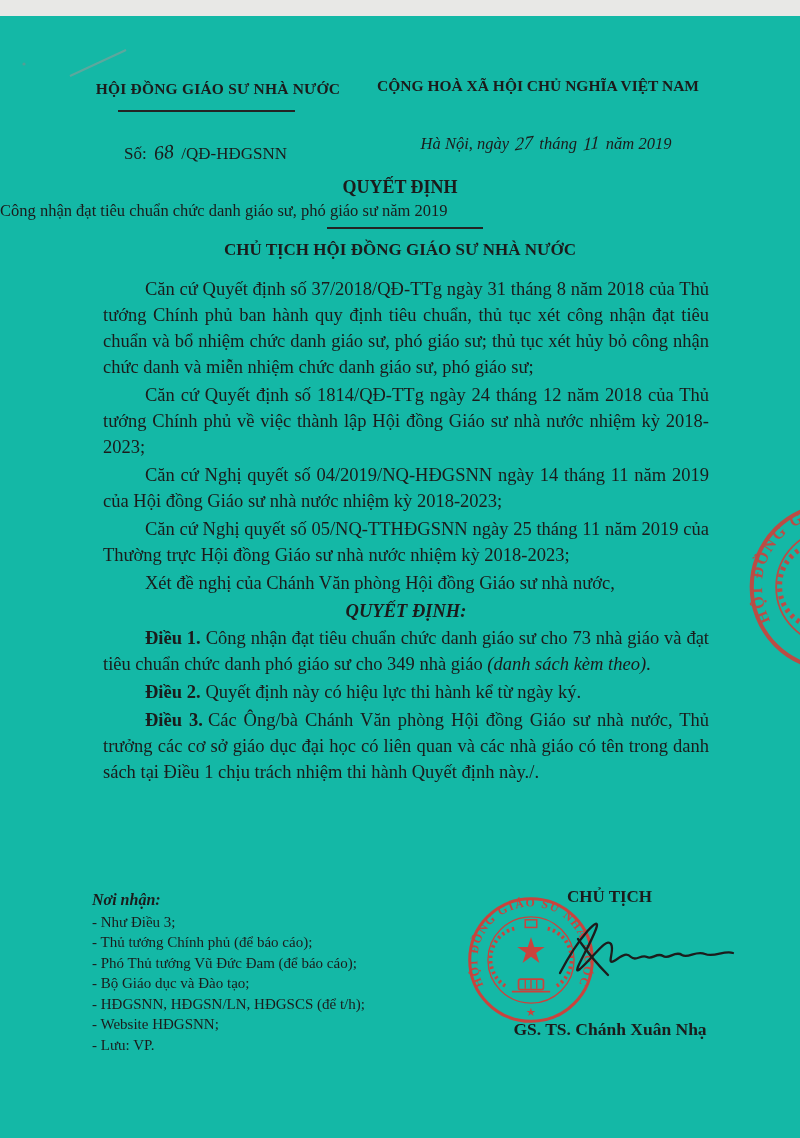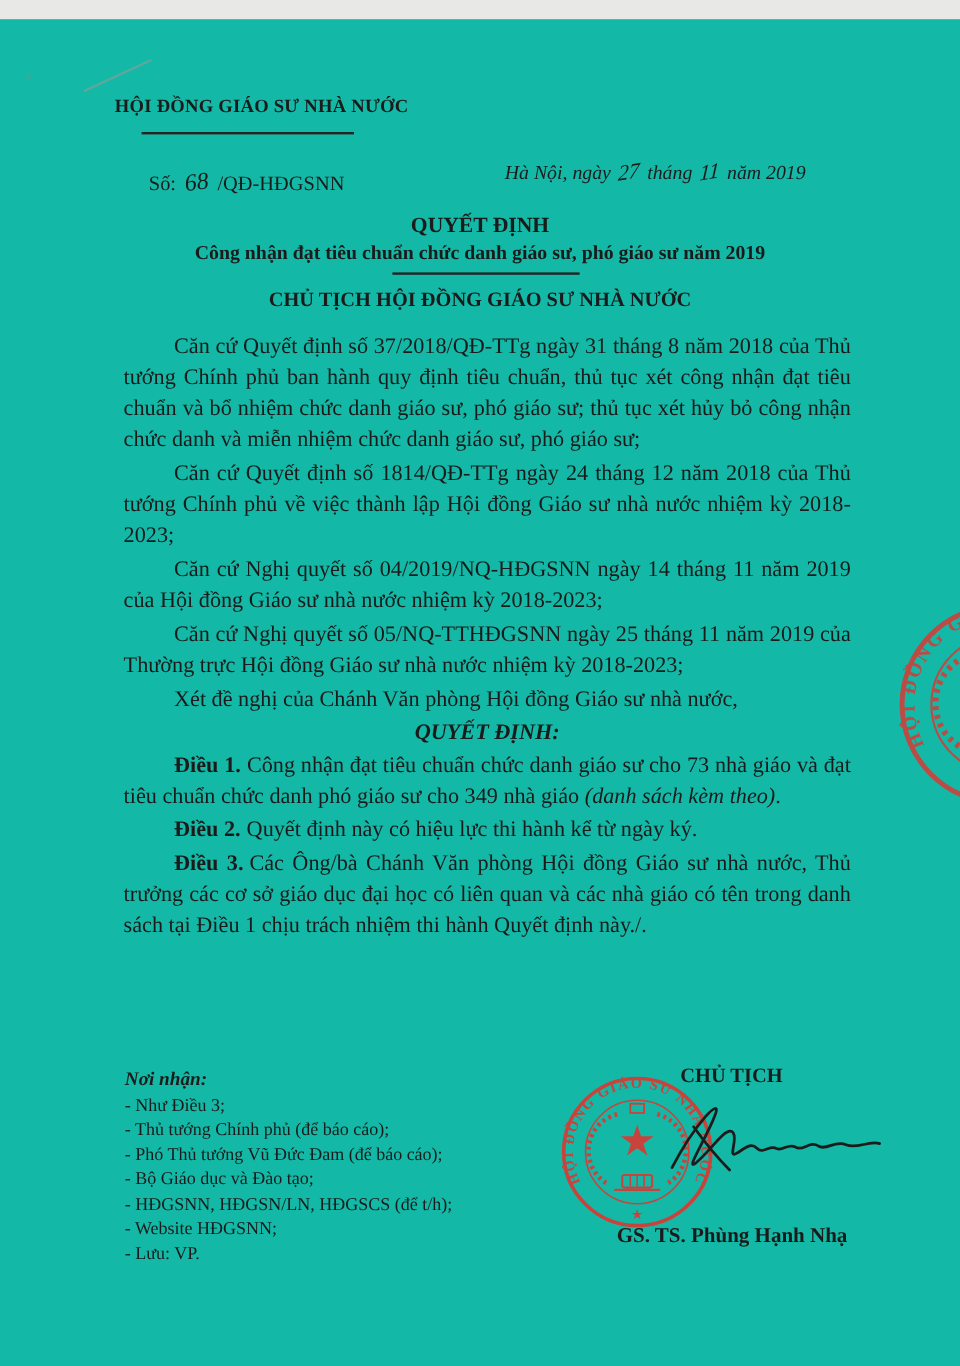--- a/index.html
+++ b/index.html
@@ -19,33 +19,33 @@
   .doc-number{position:absolute; left:124px; top:126px; font-size:17px;}
   .date-line{position:absolute; left:396px; top:118px; width:300px; text-align:center;
     font-style:italic; font-size:16.5px;}
   .hand{display:inline-block; font-size:20px; transform:rotate(-7deg) skewX(-10deg);
     margin:0 3px; line-height:1;}
   .hand-sm{display:inline-block; font-size:18px; transform:rotate(-9deg) skewX(-12deg);
     margin:0 2px; line-height:1;}
   
   .title-heading{position:absolute; left:0; top:161px; width:800px; text-align:center;
     font-weight:bold; font-size:18px;}
-  .title-sub{position:absolute; left:0; top:185px; width:800px; text-align:center;
-    font-weight:bold; font-size:16.5px;}
+  .title-sub{position:absolute; left:0; top:185px; width:800px; text-align:left;
+    font-weight:normal; font-size:16.5px;}
   .title-underline{position:absolute; left:327px; top:211px; width:156px; height:2px; background:#242424;}
   .issuer{position:absolute; left:0; top:224px; width:800px; text-align:center;
     font-weight:bold; font-size:17px;}
   
   .body-text{position:absolute; left:103px; top:260px; width:606px;
     font-size:18.5px; line-height:26px; text-align:justify;}
   .body-text p{margin:0 0 2px 0; text-indent:42px;}
   .decides-heading{font-weight:bold; text-align:center; text-indent:0 !important; margin:1px 0 !important;font-style:italic;}
   .art-label{font-weight:bold; margin-right:5px;}
   
-  .recipients{position:absolute; left:104px; top:874px; width:320px; font-size:15px; line-height:20.5px;}
+  .recipients{position:absolute; left:92px; top:874px; width:320px; font-size:15px; line-height:20.5px;}
   .recipients-label{font-weight:bold; font-style:italic; font-size:16px; margin-bottom:1px;}
   .recipients div{white-space:nowrap;}
   .sig-title{position:absolute; left:537px; top:871px; width:145px; text-align:center;
     font-weight:bold; font-size:17px; z-index:3;}
   .sig-name{position:absolute; left:492px; top:1003px; width:236px; text-align:center;
     font-weight:bold; font-size:17.5px; z-index:3;}
   .seal-main{position:absolute; left:464px; top:876px; z-index:2; opacity:.92;}
   .seal-partial{position:absolute; left:744px; top:481px; z-index:1; opacity:.85;}
   .signature-svg{position:absolute; left:548px; top:893px; z-index:3;}
   .corner-marks{position:absolute; left:8px; top:8px; opacity:.55;}
@@ -77,20 +77,21 @@
         <line x1="0" y1="21" x2="0" y2="30"></line>
         <line x1="6" y1="21" x2="6" y2="30"></line>
         <path d="M -20 33 L 20 33" stroke-width="2"></path>
       </g>
     </defs>
   </svg>
 
   <div class="org-name">HỘI ĐỒNG GIÁO SƯ NHÀ NƯỚC</div>
   <div class="org-underline"></div>
 
+  <div class="motto-1">CỘNG HOÀ XÃ HỘI CHỦ NGHĨA VIỆT NAM</div>
 
   <div class="doc-number">
     <span>Số:</span>
     <span class="hand">68</span>
     <span>/QĐ-HĐGSNN</span>
   </div>
 
   <div class="date-line">
     <span>Hà Nội, ngày</span>
     <span class="hand-sm">27</span>
@@ -143,21 +144,21 @@
     <text x="0" y="58" font-size="12" text-anchor="middle" fill="#d93a35">★</text>
   </svg>
 
   <svg class="signature-svg" width="190" height="80" viewBox="0 0 190 80">
     <g fill="none" stroke="#1c1c1c" stroke-width="2.3" stroke-linecap="round">
       <path d="M12 64 C32 26 54 4 48 20 C41 39 22 68 32 60 C46 48 58 28 63 35 C67 41 58 57 66 52 C74 47 78 43 83 48 C88 53 93 45 99 48 C104 51 109 43 115 47 C121 51 127 41 134 46 C140 50 148 41 157 45 C166 49 176 41 185 44"></path>
       <path d="M30 30 C40 44 50 56 60 66"></path>
     </g>
   </svg>
 
-  <div class="sig-name">GS. TS. Phùng Hạnh Nhạ</div>
+  <div class="sig-name">GS. TS. Chánh Xuân Nhạ</div>
 
   <svg class="seal-partial" width="180" height="180" viewBox="-70 -70 140 140">
     <use href="#seal-art"></use>
     <text font-family="Liberation Serif, serif" font-size="12.5" font-weight="bold" fill="#d93a35" letter-spacing="1.5" text-anchor="middle">
       <textPath href="#seal-text-arc" startOffset="50%">HỘI ĐỒNG GIÁO SƯ NHÀ NƯỚC</textPath>
     </text>
     <text x="0" y="58" font-size="12" text-anchor="middle" fill="#d93a35">★</text>
   </svg>
 
   <div class="bottom-edge"></div>

